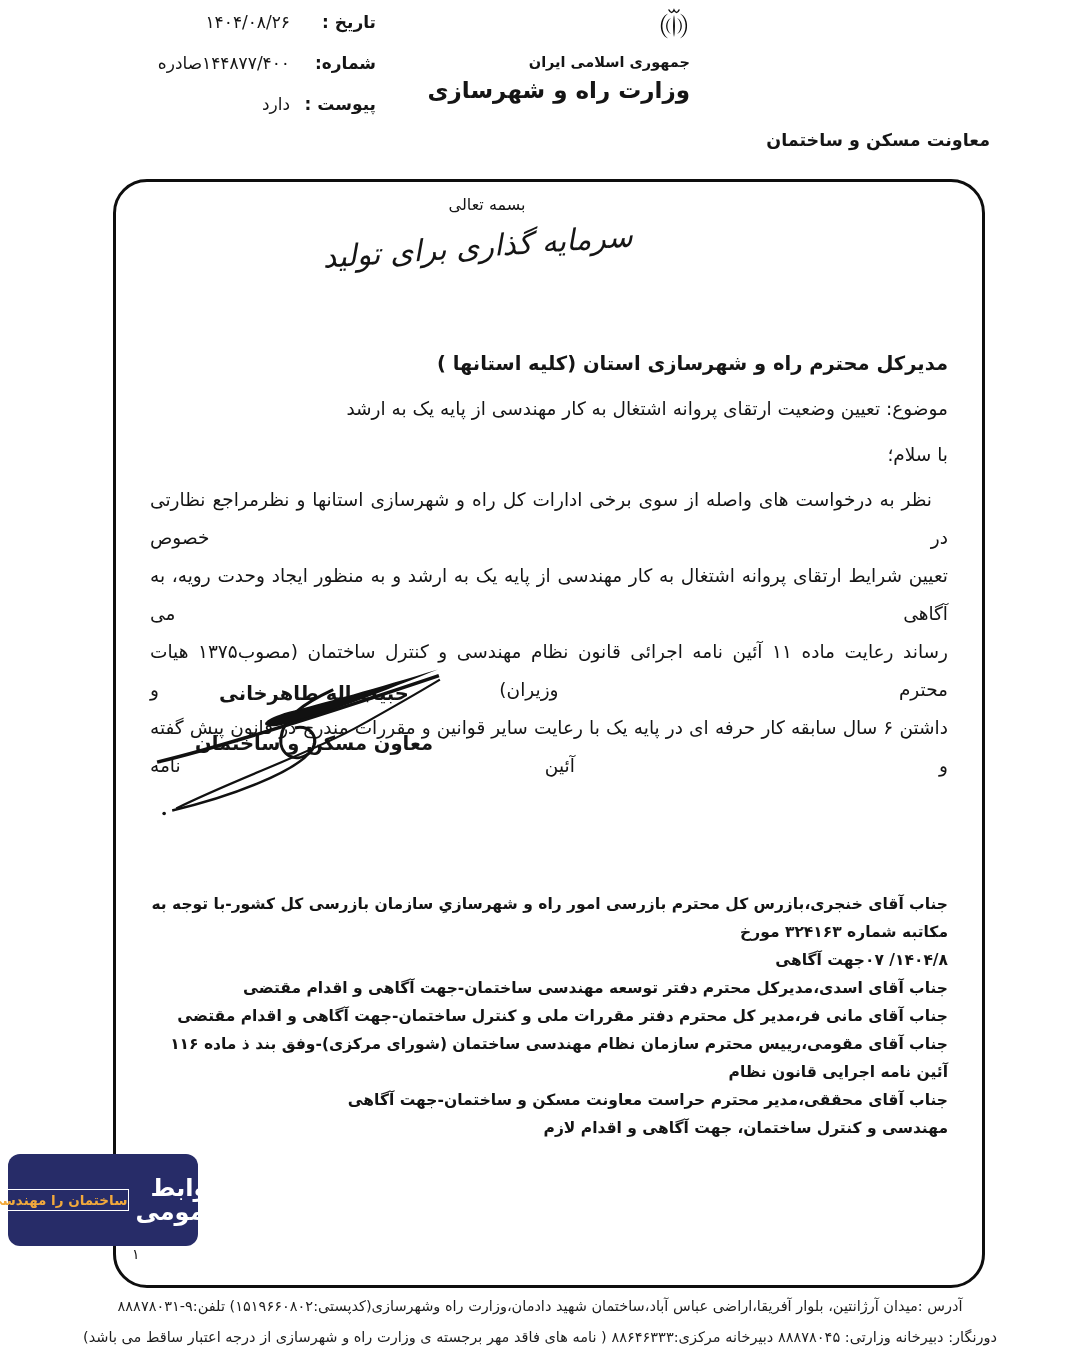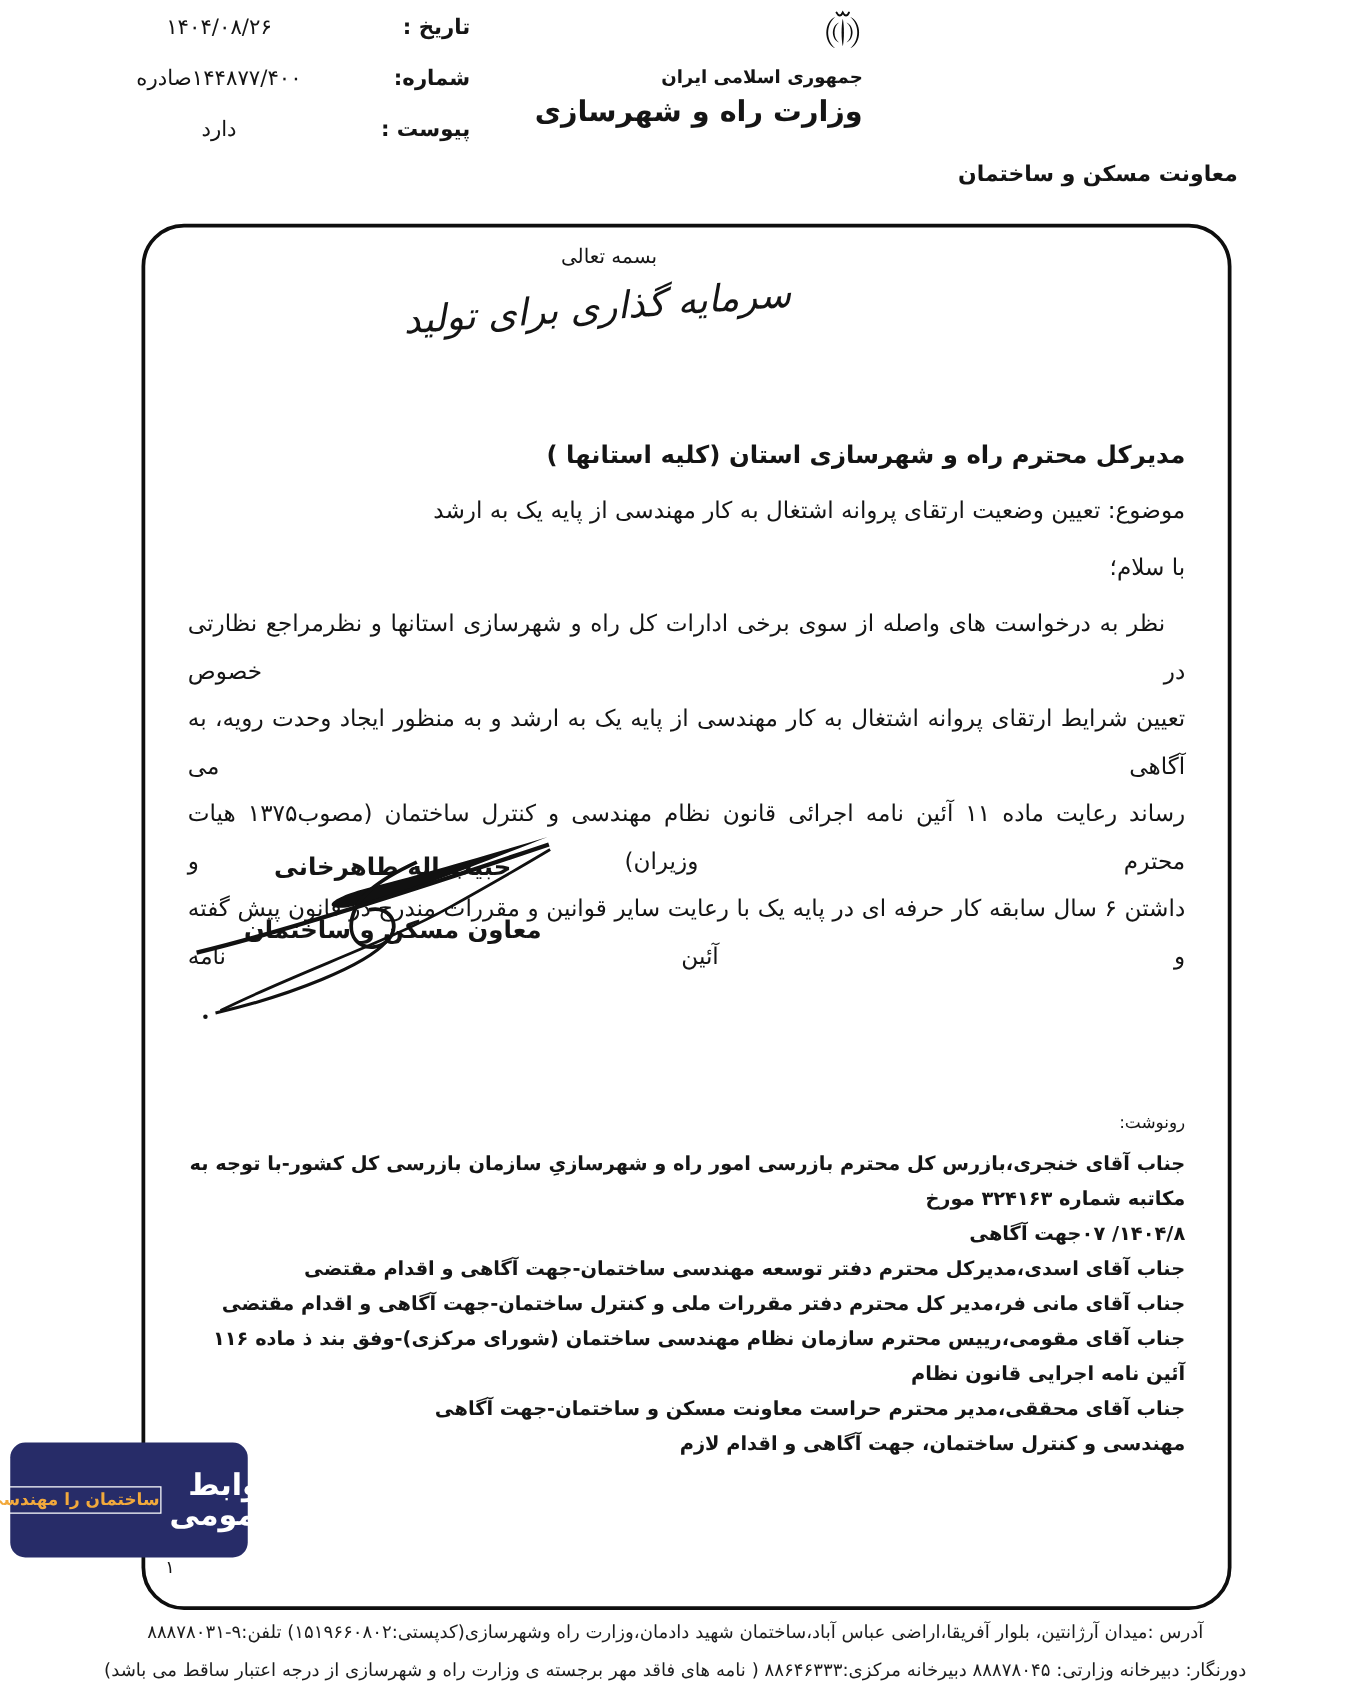--- a/index.html
+++ b/index.html
@@ -4,21 +4,21 @@
 <style>
   html,body{margin:0;padding:0;background:#ffffff;}
   .page{
     position:relative;width:1080px;height:1350px;background:#ffffff;
     font-family:"DejaVu Sans",sans-serif;direction:rtl;color:#151515;overflow:hidden;
   }
   
   .meta{position:absolute;top:12px;left:60px;width:316px;font-size:17px;}
   .meta-row{display:flex;align-items:baseline;height:41px;}
   .meta-label{font-weight:bold;width:86px;white-space:nowrap;}
-  .meta-value{flex:1;text-align:center;white-space:nowrap;}
+  .meta-value{flex:1;text-align:right;white-space:nowrap;}
   
   .brand{position:absolute;top:5px;left:390px;width:300px;text-align:right;}
   .emblem svg{height:44px;display:inline-block;}
   .brand-country{font-weight:bold;font-size:14.5px;margin-top:1px;}
   .brand-ministry{font-weight:bold;font-size:23px;margin-top:7px;}
   
   .dept{position:absolute;top:130px;right:90px;font-weight:bold;font-size:17.5px;}
   
   .frame{
     position:absolute;top:179px;left:113px;width:866px;height:1103px;
@@ -119,21 +119,20 @@
         <path d="M294 10 C235 28 178 44 146 52 C118 60 116 68 134 66 C170 60 248 28 294 10 Z" fill="#111"></path>
         <path d="M190 30 C160 44 140 58 138 78 C136 96 154 103 166 93 C178 82 170 64 152 68" fill="none" stroke="#111" stroke-width="3"></path>
         <path d="M15 102 C90 84 200 48 295 16" fill="none" stroke="#111" stroke-width="3.5"></path>
         <path d="M166 93 C150 112 90 136 30 150" fill="none" stroke="#111" stroke-width="2.5"></path>
         <path d="M34 148 C90 120 170 92 216 66 C250 47 276 32 296 20" fill="none" stroke="#111" stroke-width="2.2"></path>
         <circle cx="22" cy="153" r="1.8" fill="#111"></circle>
       </svg>
     </div>
 
     <div class="cc">
-      <div class="cc-label">رونوشت:</div>
       <div class="ln">جناب آقای خنجری،بازرس کل محترم بازرسی امور راه و شهرسازیِ سازمان بازرسی کل کشور-با توجه به مکاتبه شماره ۳۲۴۱۶۳ مورخ</div>
       <div class="ln">۱۴۰۴/۸/ ۰۷جهت آگاهی</div>
       <div class="ln">جناب آقای اسدی،مدیرکل محترم دفتر توسعه مهندسی ساختمان-جهت آگاهی و اقدام مقتضی</div>
       <div class="ln">جناب آقای مانی فر،مدیر کل محترم دفتر مقررات ملی و کنترل ساختمان-جهت آگاهی و اقدام مقتضی</div>
       <div class="ln">جناب آقای مقومی،رییس محترم سازمان نظام مهندسی ساختمان (شورای مرکزی)-وفق بند ذ ماده ۱۱۶ آئین نامه اجرایی قانون نظام</div>
       <div class="ln">جناب آقای محققی،مدیر محترم حراست معاونت مسکن و ساختمان-جهت آگاهی</div>
       <div class="ln">مهندسی و کنترل ساختمان، جهت آگاهی و اقدام لازم</div>
     </div>
 
     <div class="pagenum">۱</div>

